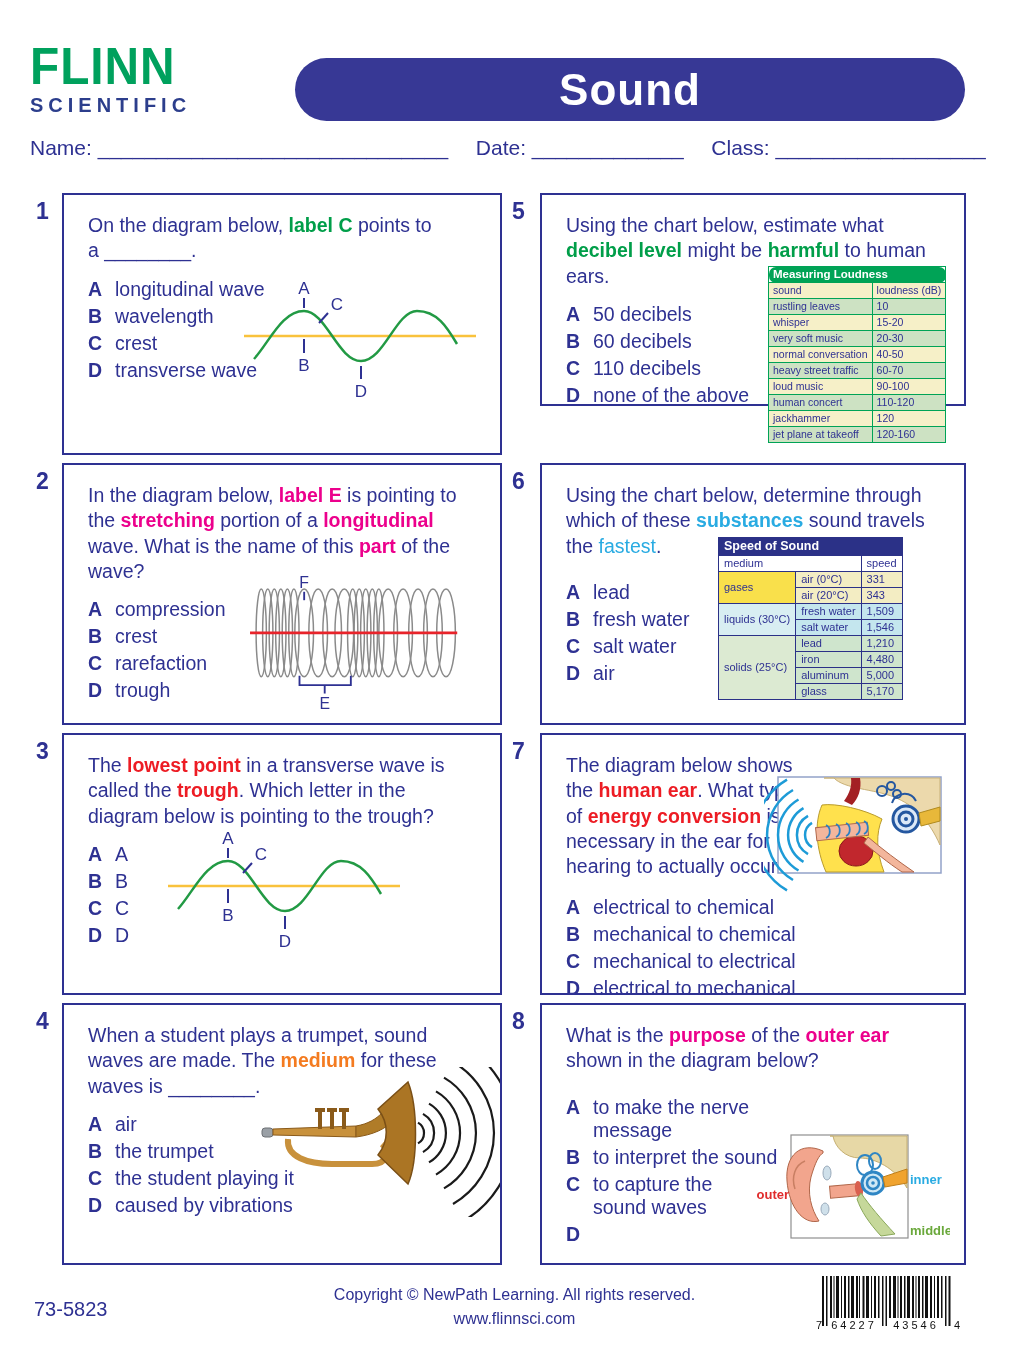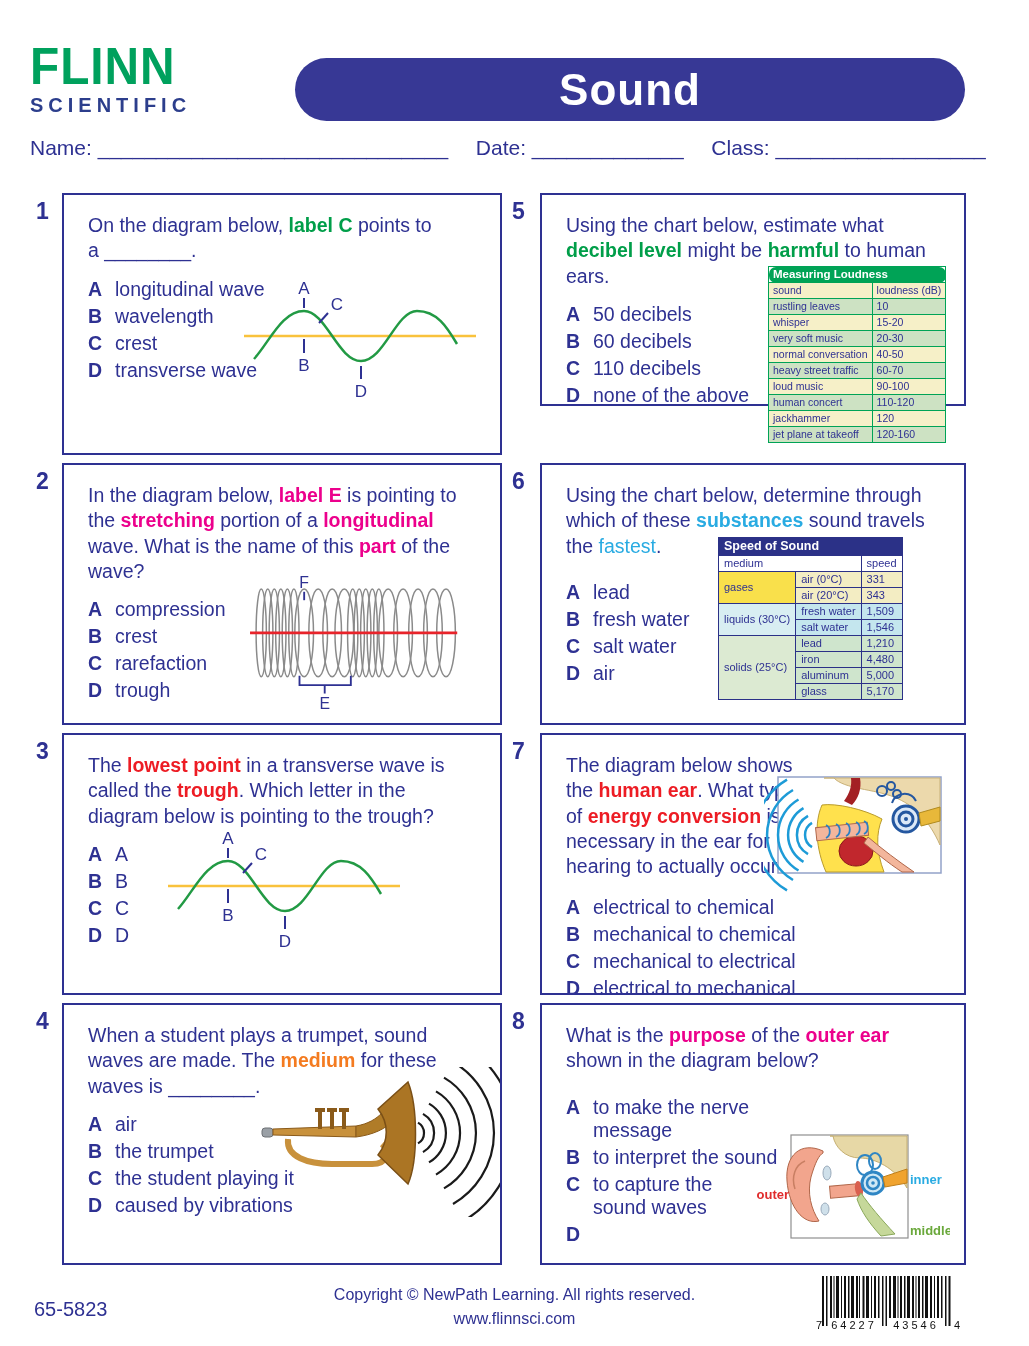--- a/index.html
+++ b/index.html
@@ -498,21 +498,21 @@
         <circle cx="138" cy="50" r="6" fill="none" stroke="#2f86c4" stroke-width="2.5"></circle>
         <circle cx="138" cy="50" r="1.8" fill="#2f86c4"></circle>
         <path d="M148,44 L172,36 L172,50 L150,54 Z" fill="#f0a32f" stroke="#c07f1a"></path>
         <text x="54" y="66" text-anchor="end" font-size="13" font-weight="bold" fill="#e02b2b">outer</text>
         <text x="175" y="51" font-size="13" font-weight="bold" fill="#29abe2">inner</text>
         <text x="175" y="102" font-size="13" font-weight="bold" fill="#6aa83b">middle</text>
       </svg>
     </div>
   </div>
 
-  <div class="f-code">65-5823</div>
+  <div class="f-code">73-5823</div>
   <div class="f-copy">Copyright © NewPath Learning. All rights reserved.</div>
   <div class="f-url">www.flinnsci.com</div>
   <div class="abs" style="left:812px;top:1274px;width:152px;height:58px;">
     <svg viewBox="0 0 148 58" width="152" height="58">
       <g fill="#111111">
         <rect x="8" y="2" width="2" height="50"></rect>
           <rect x="12" y="2" width="1.5" height="50"></rect>
         <rect x="16" y="2" width="2" height="42"></rect>
           <rect x="19.5" y="2" width="1" height="42"></rect>
           <rect x="22" y="2" width="3" height="42"></rect>

